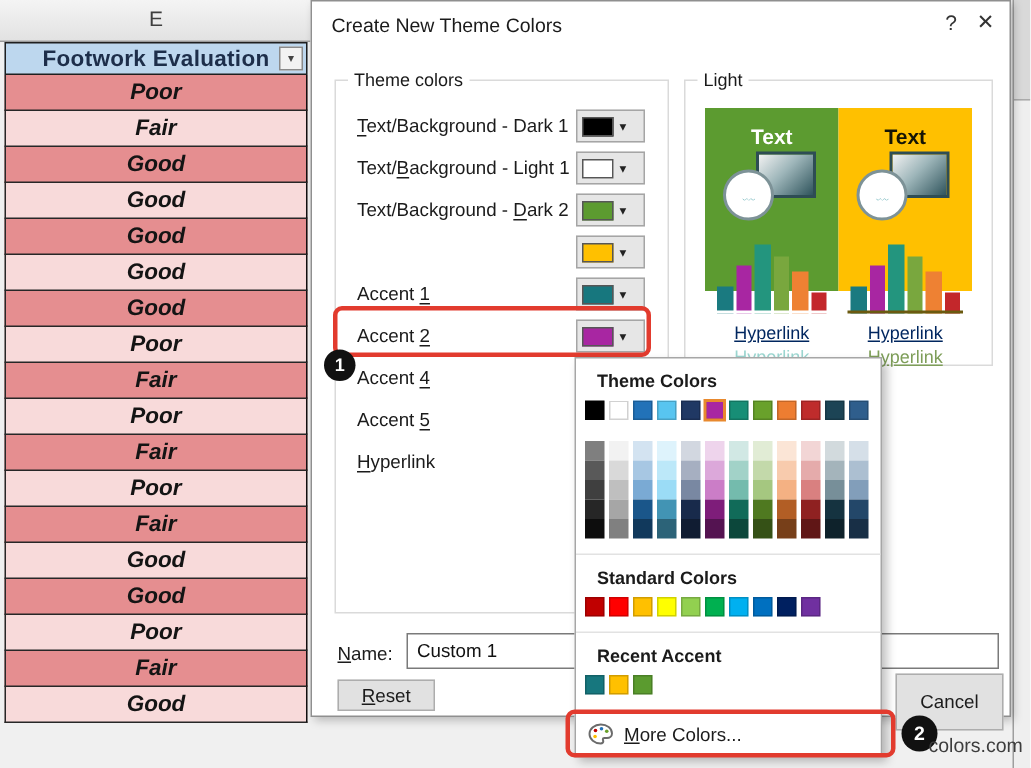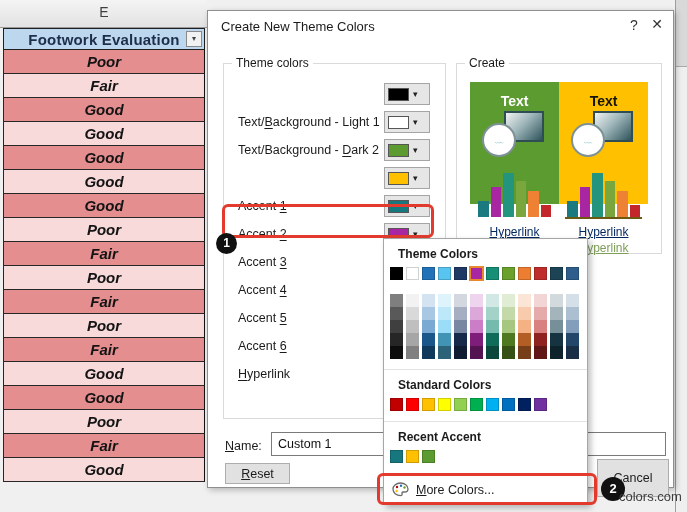--- a/index.html
+++ b/index.html
@@ -16,21 +16,21 @@
   .hdr-cell span.lbl{font-size:15px;font-weight:bold;color:#1d2e4a;letter-spacing:.2px;}
   .filter-btn{position:absolute;right:2px;top:2px;width:16px;height:16px;background:#F2F2F2;
     border:1px solid #8a8a8a;box-sizing:border-box;font-size:8px;line-height:14px;text-align:center;color:#444;}
   #sheet-rows{position:absolute;left:3px;top:50px;width:202px;}
   .srow{height:24px;box-sizing:border-box;border-bottom:1px solid #272727;border-left:1px solid #272727;
     border-right:1.5px solid #111;display:flex;align-items:center;justify-content:center;
     font-size:15px;font-weight:bold;font-style:italic;color:#141414;}
   .srow.dark{background:#E58E90;}
   .srow.light{background:#F8DADA;}
   
-  .dialog{position:absolute;left:207px;top:10px;width:467px;height:478px;background:#FFFFFF;
+  .dialog{position:absolute;left:207px;top:0;width:467px;height:478px;background:#FFFFFF;
     border:1px solid #8f8f8f;box-sizing:border-box;z-index:10;box-shadow:2px 2px 6px rgba(0,0,0,.25);}
   .dlg-title{position:absolute;left:13px;top:8px;font-size:13px;color:#1a1a1a;}
   .dlg-help{position:absolute;left:418px;top:6px;width:16px;text-align:center;font-size:14px;color:#333;}
   .dlg-close{position:absolute;left:440px;top:5px;width:18px;text-align:center;font-size:14px;color:#333;}
   .groupbox{position:absolute;border:1px solid #DADADA;box-sizing:border-box;}
   .gb-label{position:absolute;top:-8px;left:8px;background:#fff;padding:0 4px;font-size:12px;color:#1a1a1a;}
   #gb-theme{left:15px;top:52px;width:223px;height:356px;}
   #gb-sample{left:248px;top:52px;width:206px;height:191px;}
   .trow{position:relative;height:28px;display:flex;align-items:center;}
   #theme-rows{padding-top:16px;}
@@ -125,20 +125,21 @@
 
   <div class="dialog">
     <div class="dlg-title">Create New Theme Colors</div>
     <div class="dlg-help">?</div>
     <div class="dlg-close">✕</div>
 
     <div class="groupbox" id="gb-theme">
       <span class="gb-label">Theme colors</span>
       <div id="theme-rows">
           <div class="trow">
+            <span class="tlabel"><u>T</u>ext/Background - Dark 1</span>
             <div class="cbtn">
               <span class="sw" style="background: rgb(0, 0, 0);"></span>
               <span class="arr">▾</span>
             </div>
           </div>
           <div class="trow">
             <span class="tlabel">Text/<u>B</u>ackground - Light 1</span>
             <div class="cbtn">
               <span class="sw" style="background: rgb(255, 255, 255);"></span>
               <span class="arr">▾</span>
@@ -165,39 +166,33 @@
             </div>
           </div>
           <div class="trow">
             <span class="tlabel">Accent <u>2</u></span>
             <div class="cbtn">
               <span class="sw" style="background: rgb(168, 38, 162);"></span>
               <span class="arr">▾</span>
             </div>
           </div>
           <div class="trow">
-            <span class="tlabel">Accent <u>3</u></span>
-          </div>
-          <div class="trow">
             <span class="tlabel">Accent <u>4</u></span>
           </div>
           <div class="trow">
             <span class="tlabel">Accent <u>5</u></span>
           </div>
           <div class="trow">
-            <span class="tlabel">Accent <u>6</u></span>
-          </div>
-          <div class="trow">
             <span class="tlabel"><u>H</u>yperlink</span>
           </div>
         </div>
     </div>
 
     <div class="groupbox" id="gb-sample">
-      <span class="gb-label">Create</span>
+      <span class="gb-label">Light</span>
       <div id="sample-panels">
           <div class="sample-panel" style="left: 13px; background: rgb(92, 155, 48);">
             <div class="sp-text" style="color: rgb(255, 255, 255);">Text</div>
             <div class="sp-shapes">
               <div class="sp-square"></div>
               <div class="sp-circle">﹏</div>
             </div>
             <div class="sp-chart">
               <div class="sp-bar" style="height: 18px; background: rgb(26, 122, 128);"></div>
               <div class="sp-bar" style="height: 32px; background: rgb(168, 38, 162);"></div>

